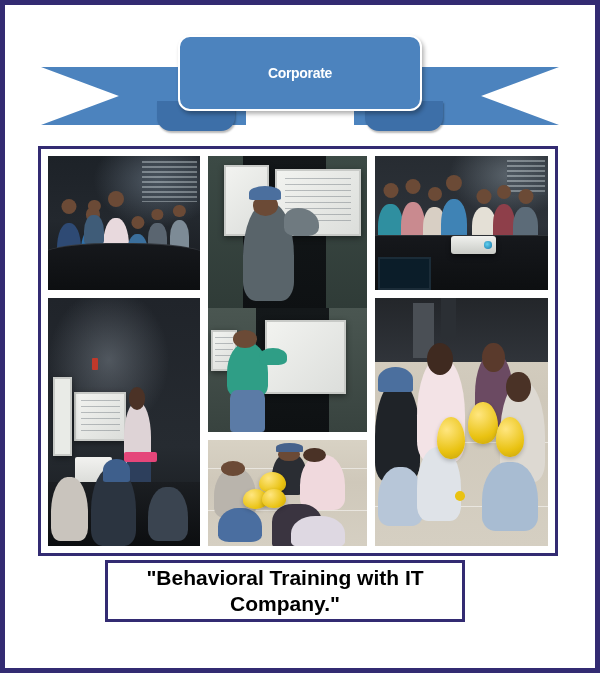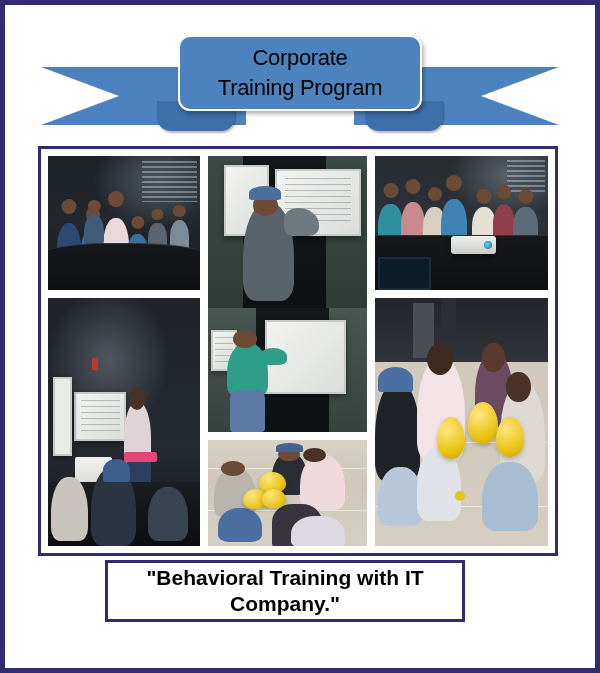--- a/index.html
+++ b/index.html
@@ -70,23 +70,23 @@
     border: 2px solid #ffffff;
     border-radius: 12px;
     box-shadow: 2px 3px 4px rgba(0,0,0,0.30);
     display: flex;
     flex-direction: column;
     align-items: center;
     justify-content: center;
     z-index: 3;
   }
   .ribbon-line {
-    color: #000000;
-    font-weight: normal;
-    font-size: 22px;
+    color: #ffffff;
+    font-weight: bold;
+    font-size: 14px;
     line-height: 30px;
     letter-spacing: -0.3px;
     white-space: nowrap;
   }
 
   
   #collage-frame {
     position: absolute;
     left: 33px;
     top: 141px;
@@ -265,21 +265,20 @@
 <div id="poster">
 
   <div id="ribbon-header">
     <div class="ribbon-wing" id="ribbon-wing-left"></div>
     <div class="ribbon-wing" id="ribbon-wing-right"></div>
     <div class="ribbon-fold" id="ribbon-fold-left"></div>
     <div class="ribbon-fold" id="ribbon-fold-right"></div>
 
     <div id="ribbon-plaque">
       <div class="ribbon-line">Corporate</div>
-      <div class="ribbon-line">Training Program</div>
     </div>
   </div>
 
   <div id="collage-frame">
     <div id="collage-grid">
 
       <div class="photo" id="photo-classroom">
         <div class="scene scene-classroom">
           <div class="blinds"></div>
           <div class="person" style="left:6%;  width:16%; height:34%; background:#2e4a74;"></div>

